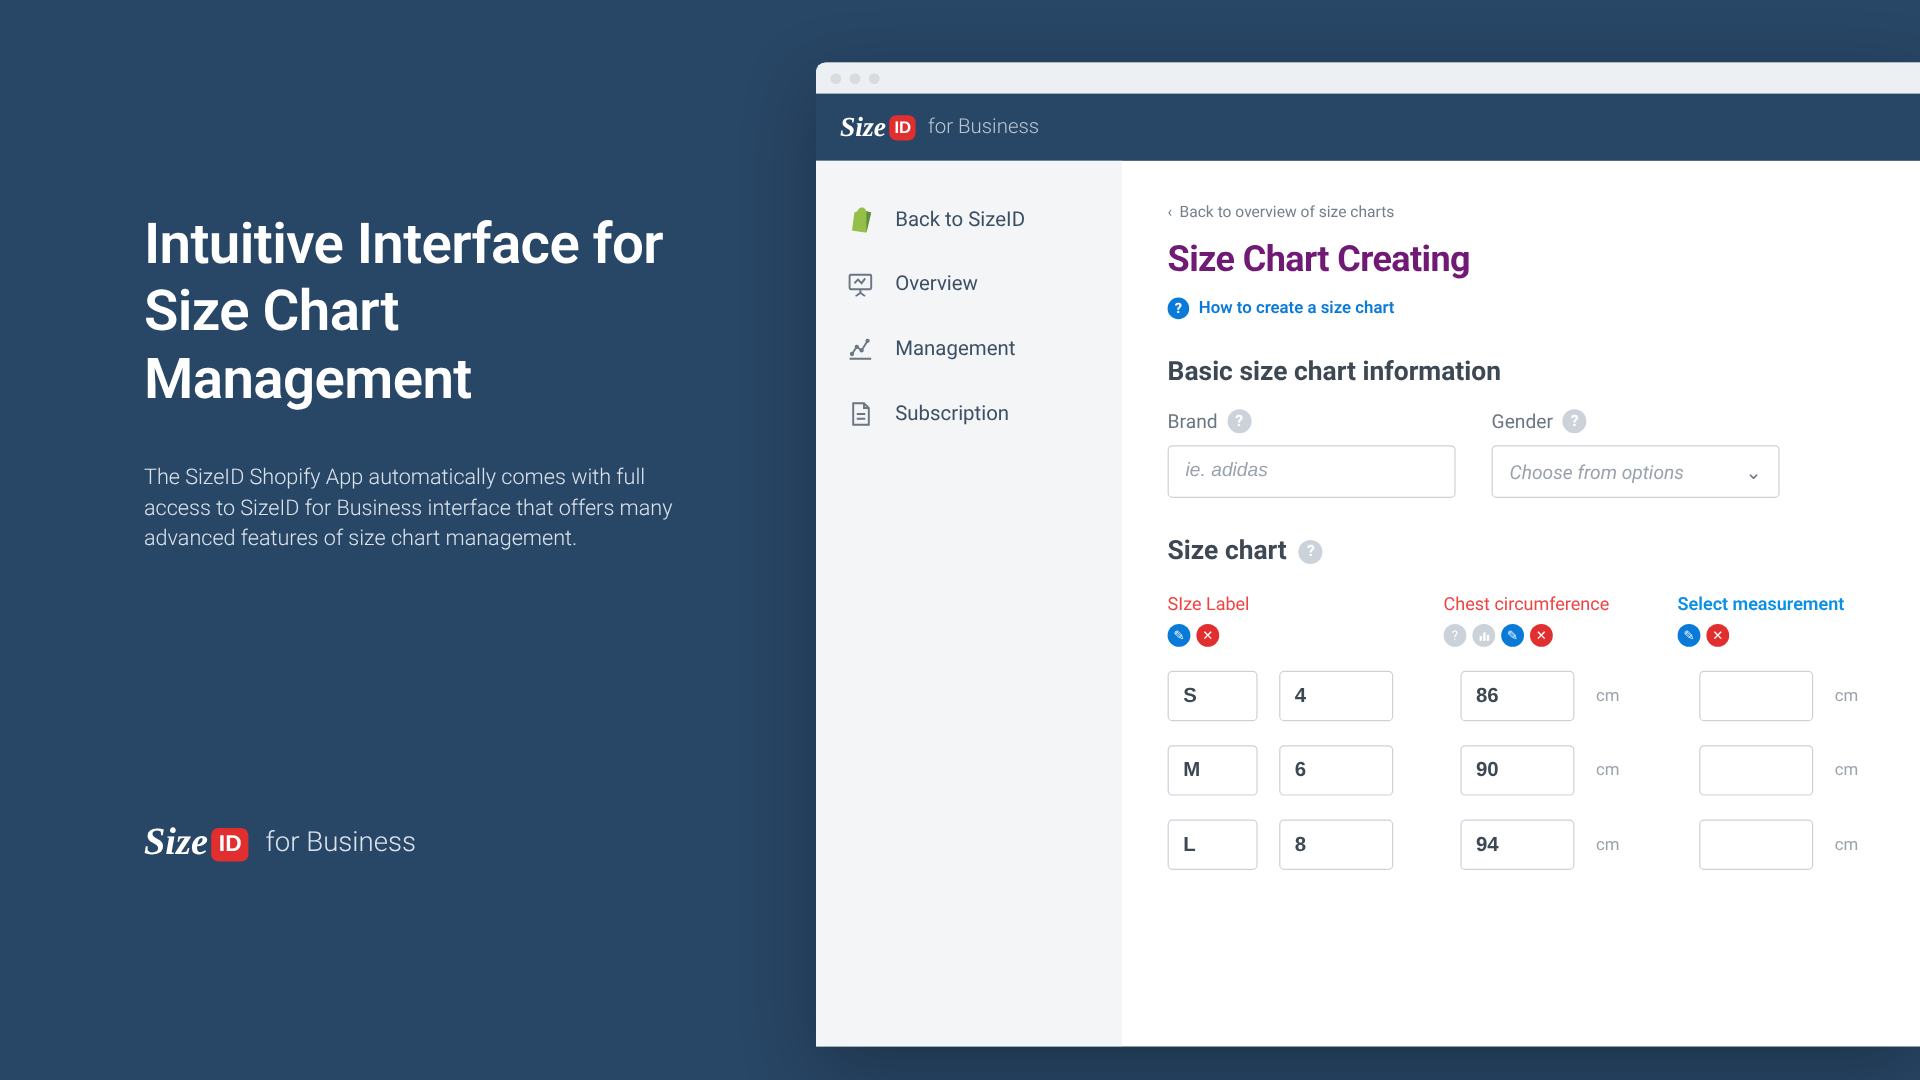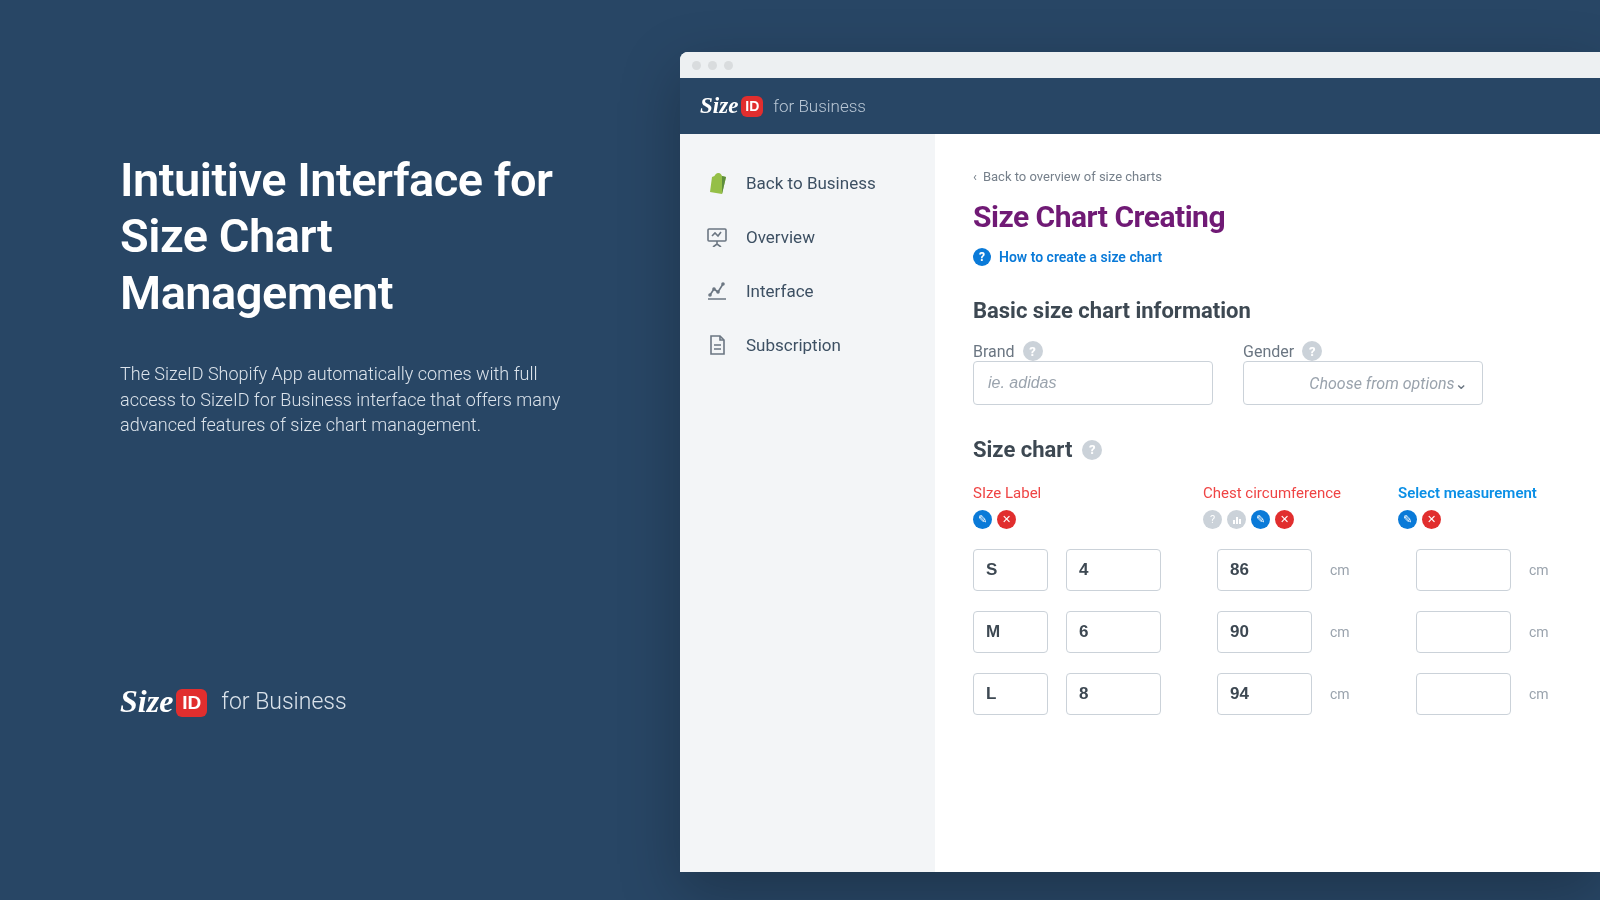--- a/index.html
+++ b/index.html
@@ -7,21 +7,21 @@
   font-family: -apple-system, BlinkMacSystemFont, "Segoe UI", Roboto, Helvetica, Arial, sans-serif;
   background: #284665;
   width: 1600px;
   height: 900px;
   overflow: hidden;
   position: relative;
 }
 .marketing {
   position: absolute;
   left: 120px;
-  top: 152px;
+  top: 176px;
   width: 470px;
   color: #fff;
 }
 .marketing h1 {
   font-size: 47px;
   font-weight: 600;
   line-height: 1.2;
   margin-bottom: 40px;
   letter-spacing: -0.5px;
 }
@@ -192,21 +192,21 @@
   align-items: center;
   justify-content: center;
   font-size: 13px;
   font-weight: 800;
 }
 .form-row {
   display: flex;
   gap: 30px;
   margin-top: 18px;
 }
-.field-group { display: flex; flex-direction: column; }
+.field-group { display: flex; flex-direction: column; gap: 10px; }
 .field-label {
   font-size: 16px;
   color: #6b7682;
   display: flex;
   align-items: center;
   gap: 8px;
 }
 .text-input {
   height: 44px;
   border: 1px solid #cbd2d9;
@@ -224,21 +224,21 @@
   height: 44px;
   border: 1px solid #cbd2d9;
   border-radius: 4px;
   padding: 0 14px;
   font-size: 16px;
   color: #9aa3ad;
   font-style: italic;
   background: #fff;
   display: flex;
   align-items: center;
-  justify-content: flex-end;
+  justify-content: space-between;
   cursor: pointer;
 }
 .table {
   margin-top: 22px;
 }
 .table-head {
   display: grid;
   grid-template-columns: 190px 155px 170px;
   gap: 40px;
 }
@@ -329,21 +329,21 @@
   <div class="appbody">
     <div class="sidebar">
 
       <div class="sidebar-item">
         <span class="sicon">
           <svg width="20" height="22" viewBox="0 0 20 22">
               <path fill="#95BF47" d="M15 4c-.5-1.2-1.6-3-3.5-3C9 1 8 3 7.5 4L5 5 3 20l12 2 4-17-4-1z"></path>
               <path fill="#5E8E3E" d="M15 22l4-17-4-1V22z"></path>
             </svg>
         </span>
-        <span>Back to Business</span>
+        <span>Back to SizeID</span>
       </div>
 
       <div class="sidebar-item">
         <span class="sicon">
           <svg width="22" height="20" viewBox="0 0 22 20" fill="none" stroke="#6b7682" stroke-width="1.6">
               <rect x="2" y="2" width="18" height="12" rx="1"></rect>
               <path d="M11 14v3M7 20l4-3 4 3M6 9l3-3 3 3 3-4"></path>
             </svg>
         </span>
         <span>Overview</span>
@@ -353,21 +353,21 @@
       <div class="sidebar-item">
         <span class="sicon">
           <svg width="22" height="20" viewBox="0 0 22 20" fill="none" stroke="#6b7682" stroke-width="1.6">
               <path d="M2 18h18M4 14l4-6 4 3 5-8"></path>
               <circle cx="4" cy="14" r="1"></circle>
               <circle cx="8" cy="8" r="1"></circle>
               <circle cx="12" cy="11" r="1"></circle>
               <circle cx="17" cy="3" r="1"></circle>
             </svg>
         </span>
-        <span>Interface</span>
+        <span>Management</span>
       </div>
 
       <div class="sidebar-item">
         <span class="sicon">
           <svg width="20" height="22" viewBox="0 0 20 22" fill="none" stroke="#6b7682" stroke-width="1.6">
               <path d="M4 2h9l4 4v14H4V2z"></path>
               <path d="M13 2v4h4M7 11h7M7 15h7"></path>
             </svg>
         </span>
         <span>Subscription</span>

